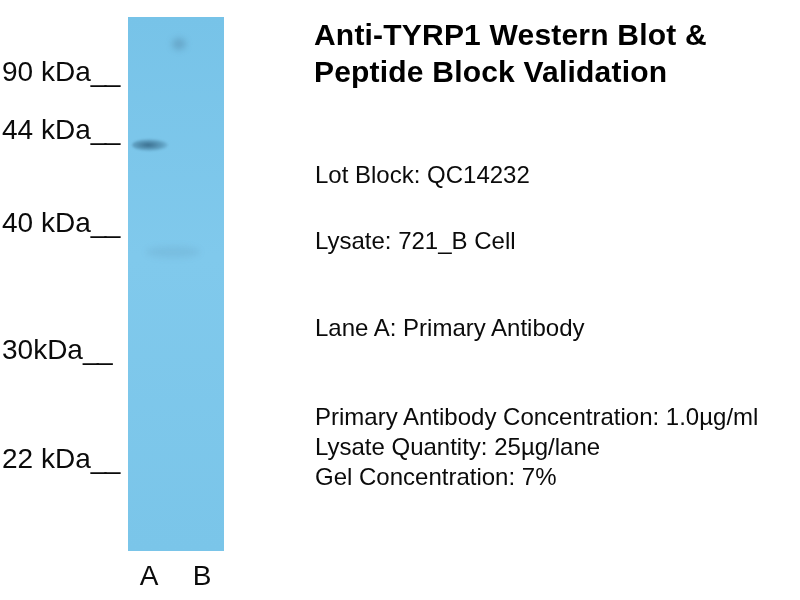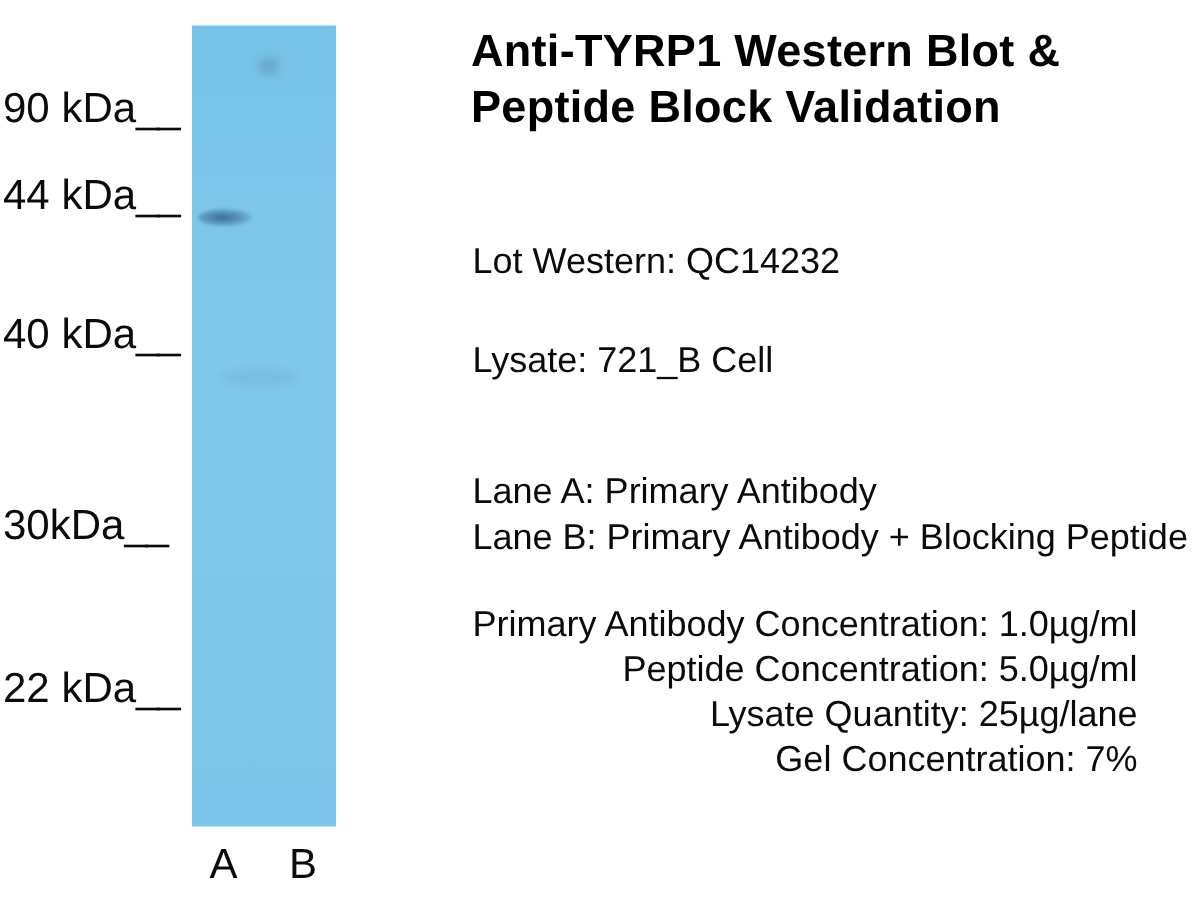--- a/index.html
+++ b/index.html
@@ -46,21 +46,21 @@
   }
 
   
   .title {
     position: absolute; left: 314px; top: 16px; width: 480px;
     font-size: 30px; font-weight: bold; line-height: 37px;
     letter-spacing: 0.2px; color: #000000;
   }
   .tline { position: absolute; left: 315px; font-size: 24px; line-height: 30px; white-space: nowrap; color: #0b0b0b; }
   .tblock { position: absolute; left: 315px; font-size: 24px; line-height: 31px; white-space: nowrap; color: #0b0b0b; }
-  .tblock.conc { line-height: 30px; text-align: right; }
+  .tblock.conc { line-height: 30px; }
 </style>
 </head>
 <body style="background: rgb(255, 255, 255);">
 
 <div class="stage">
 
   <div class="marker" style="top:57px"><span>90 kDa</span><span class="tick">__</span></div>
   <div class="marker" style="top:115px"><span>44 kDa</span><span class="tick">__</span></div>
   <div class="marker" style="top:208px"><span>40 kDa</span><span class="tick">__</span></div>
   <div class="marker" style="top:335px"><span>30kDa</span><span class="tick">__</span></div>
@@ -73,28 +73,26 @@
   </div>
 
   <div class="lane-label" style="left:138px">A</div>
   <div class="lane-label" style="left:191px">B</div>
 
   <div class="title">
     <div>Anti-TYRP1 Western Blot &amp;</div>
     <div>Peptide Block Validation</div>
   </div>
 
-  <div class="tline" style="top:160px">Lot Western: QC14232</div>
+  <div class="tline" style="top:160px">Lot Block: QC14232</div>
   <div class="tline" style="top:226px">Lysate: 721_B Cell</div>
 
   <div class="tblock" style="top:312px">
     <div>Lane A: Primary Antibody</div>
-    <div>Lane B: Primary Antibody + Blocking Peptide</div>
   </div>
 
   <div class="tblock conc" style="top:402px">
     <div>Primary Antibody Concentration: 1.0µg/ml</div>
-    <div>Peptide Concentration: 5.0µg/ml</div>
     <div>Lysate Quantity: 25µg/lane</div>
     <div>Gel Concentration: 7%</div>
   </div>
 
 </div>
 
 </body></html>

